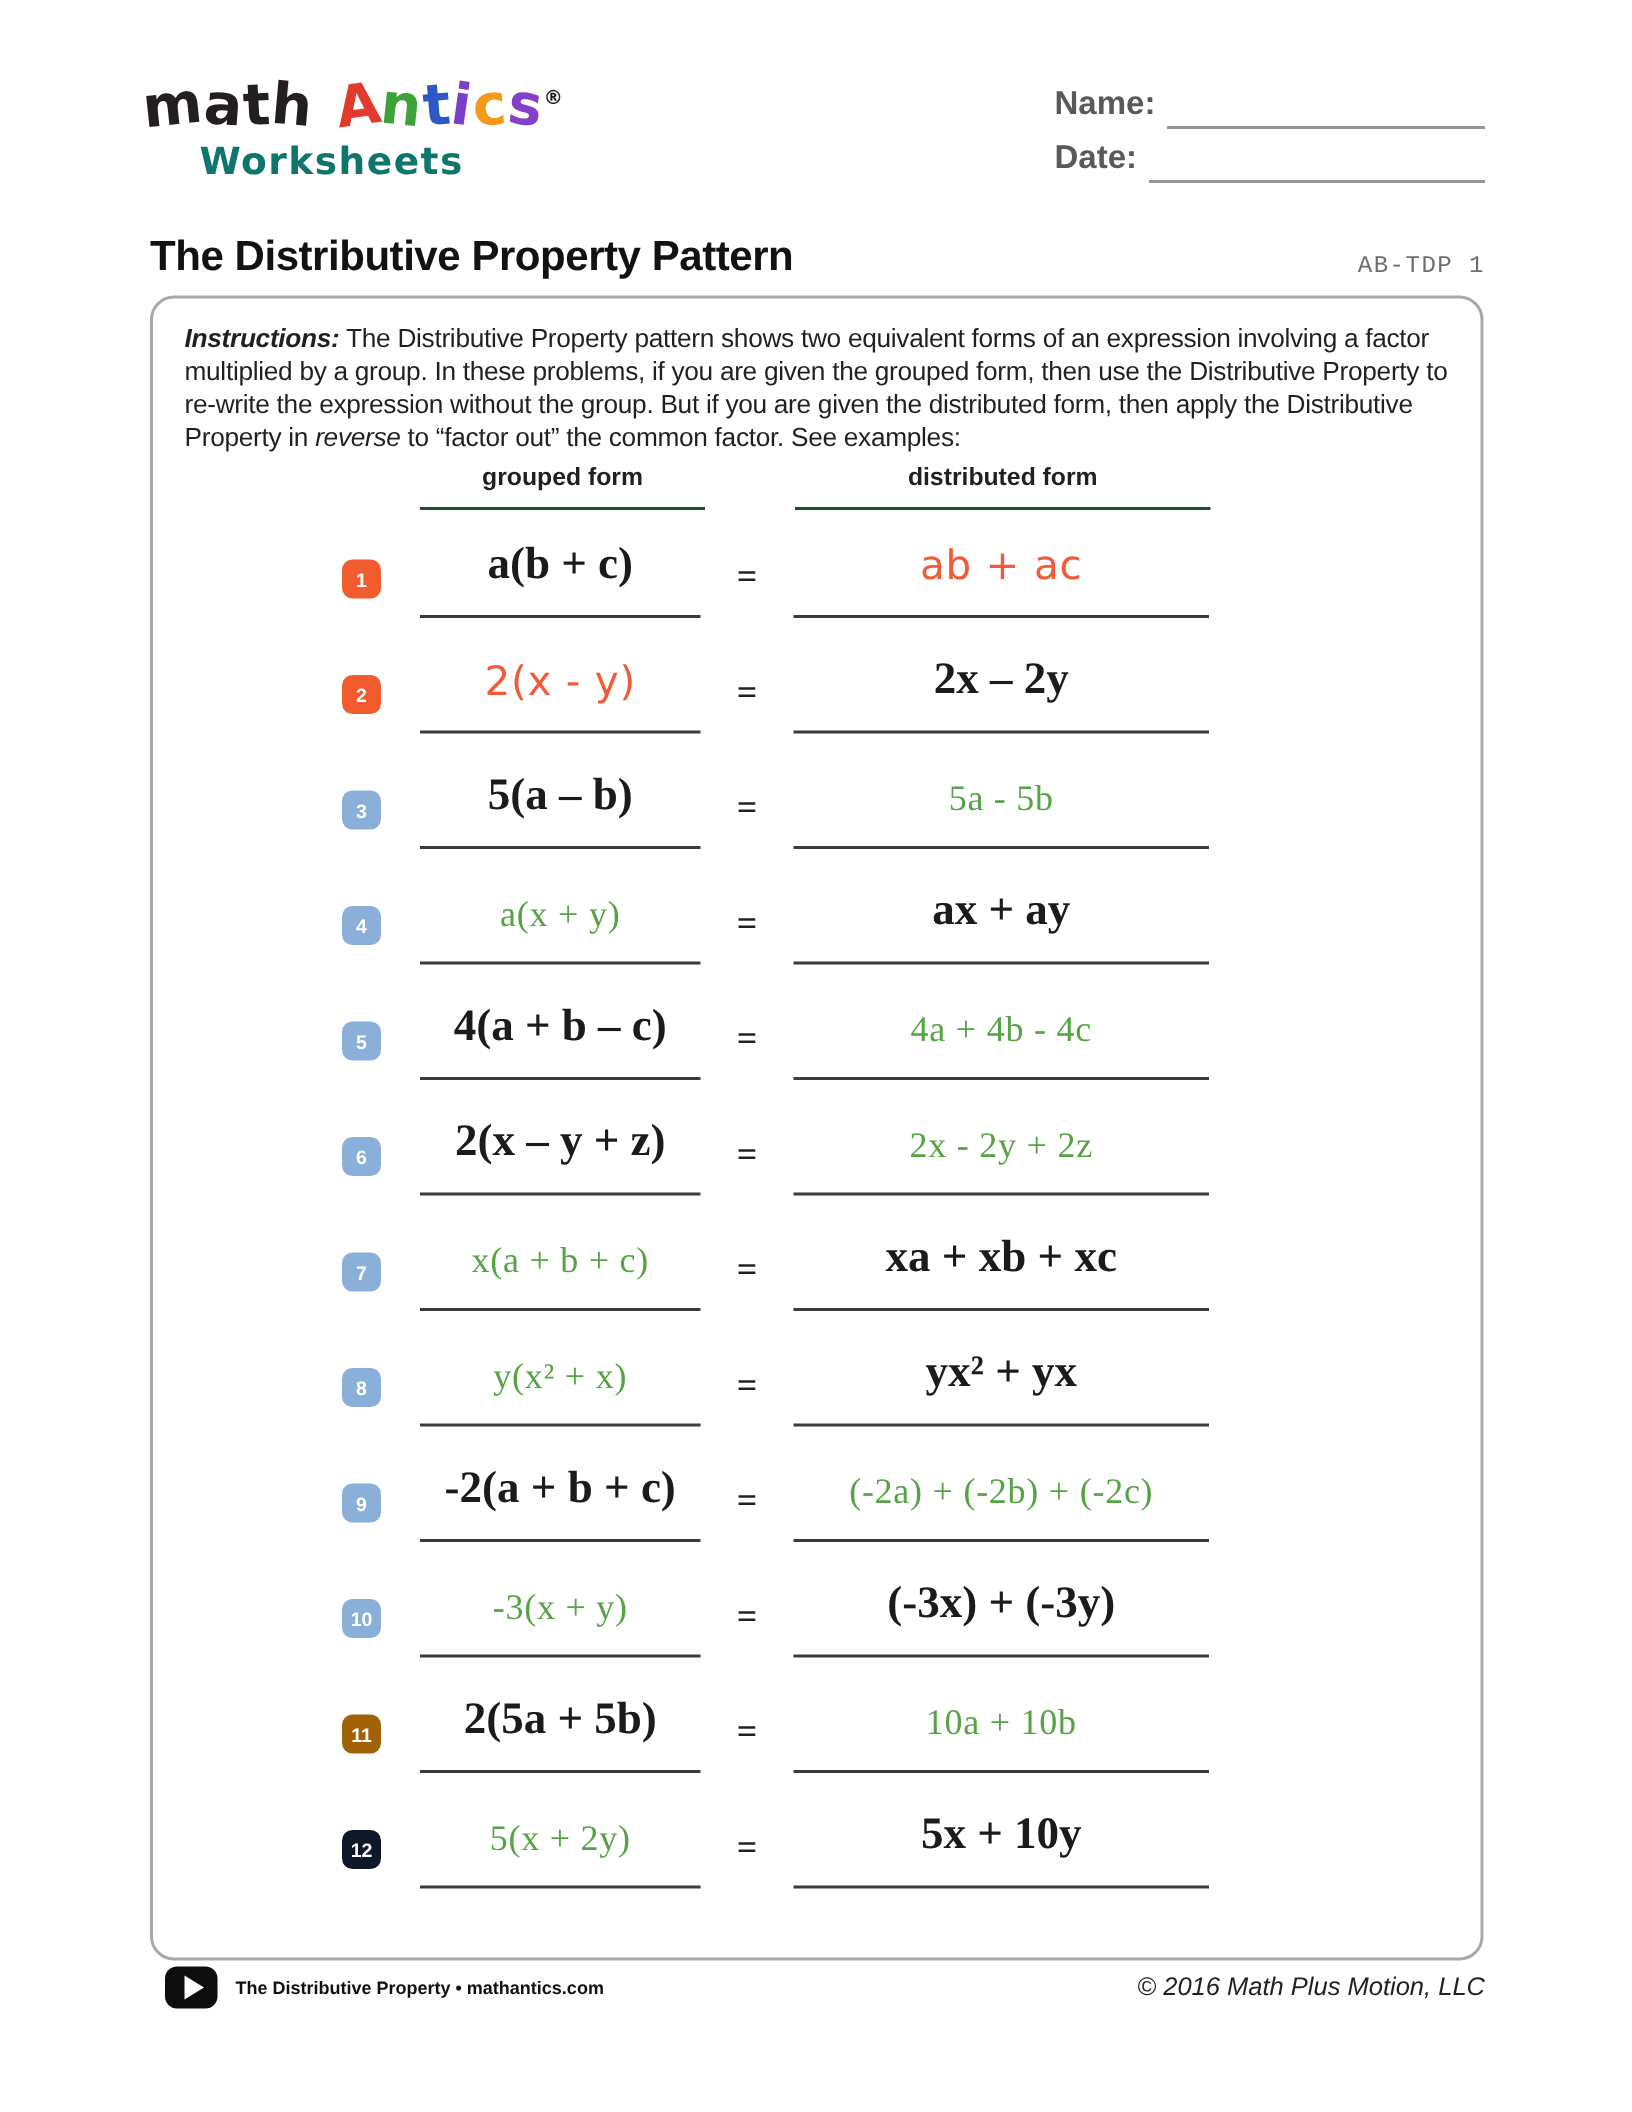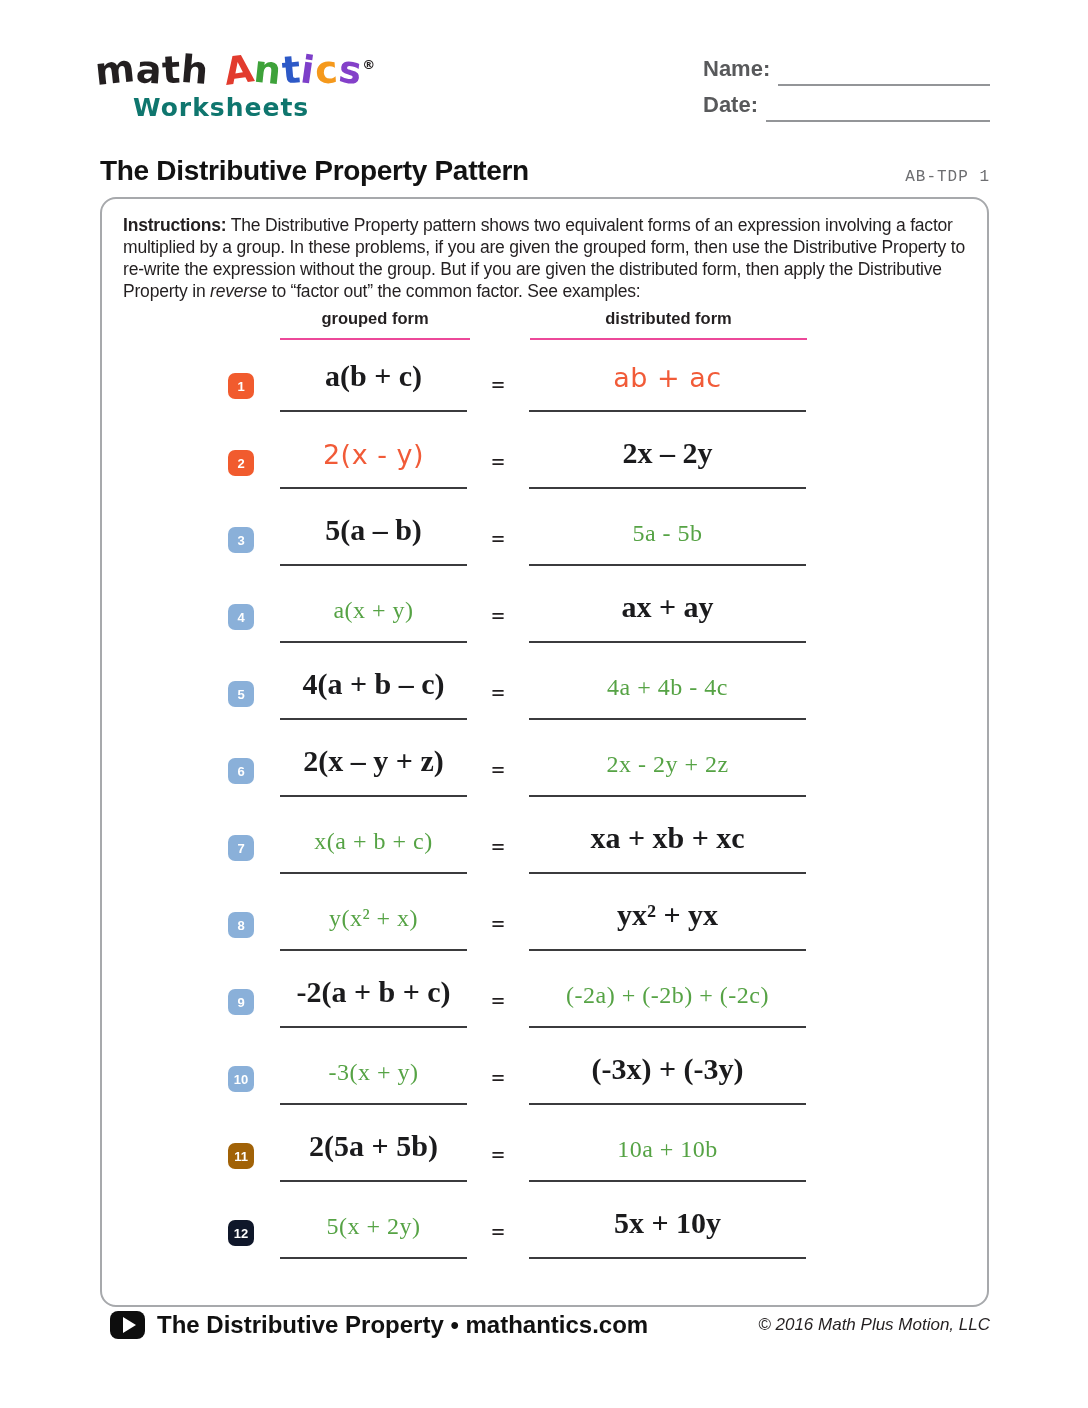--- a/index.html
+++ b/index.html
@@ -23,25 +23,25 @@
   .field-label { font-weight:bold; font-size:22px; color:#58595b; padding-right:8px; }
   .field-line { flex:1; border-bottom:2px solid #939598; height:30px; }
 
   
   .page-title { position:absolute; left:100px; top:155px; font-size:28px; font-weight:bold; color:#121212; letter-spacing:-0.3px; }
   .doc-code { position:absolute; right:98px; top:168px; font-family:"Liberation Mono", monospace; font-size:16px; color:#6d6e71; letter-spacing:1px; }
 
   
   .main-box { position:absolute; left:100px; top:197px; width:889px; height:1110px; border:2px solid #a7a9ac; border-radius:16px; background:#fff; }
   .instructions { margin:15px 21px 0 21px; font-size:17.5px; line-height:22px; color:#231f20; letter-spacing:-0.2px; }
-  .instructions b { font-weight:bold; }
+  .instructions b { font-weight:bold;font-style:italic; }
   .instructions em { font-style:italic;text-align:center; }
 
   
-  .col-header { position:absolute; top:110px; height:31px; text-align:center; font-weight:bold; font-size:16.5px; color:#231f20; border-bottom:2px solid #ec4899; }
+  .col-header { position:absolute; top:110px; height:31px; text-align:center; font-weight:bold; font-size:16.5px; color:#231f20; border-bottom:2px solid #14532d; }
   .col-header.grouped { left:178px; width:190px; }
   .col-header.distributed { left:428px; width:277px; }
 
   
   .rows { position:absolute; top:136px; left:0; right:0; }
   .row { height:77px; display:grid; grid-template-columns:26px 26px 187px 62px 277px; padding-left:126px; align-items:end; }
   .badge {
     width:26px; height:26px; border-radius:7px; margin-bottom:13px;
     color:#fff; font-weight:bold; font-size:13px;
     display:flex; align-items:center; justify-content:center;
@@ -50,21 +50,21 @@
   .eq { text-align:center; font-weight:bold; font-size:24px; color:#231f20; margin-bottom:13px; font-family:"Liberation Serif", serif; }
   .expr.print { font-family:"Liberation Serif", serif; font-weight:600; font-size:30px; color:#1b1b1d; }
   .expr.hand-orange { font-family:"DejaVu Sans", sans-serif; font-size:27px; color:#f15b38; letter-spacing:0.5px; }
   .expr.hand-green  { font-family:Liberation Serif, serif; font-size:24px; color:#56a345; letter-spacing:0.5px; }
 
   
   .footer { position:absolute; left:110px; right:98px; top:1311px; display:flex; justify-content:space-between; align-items:center; }
   .footer-left { display:flex; align-items:center; gap:12px; }
   .play-icon { width:35px; height:28px; background:#0d0d0d; border-radius:8px; display:flex; align-items:center; justify-content:center; }
   .play-tri { width:0; height:0; border-left:13px solid #fff; border-top:8px solid transparent; border-bottom:8px solid transparent; margin-left:3px; }
-  .footer-title { font-weight:bold; font-size:24px; color:#111; }
+  .footer-title { font-weight:bold; font-size:12px; color:#111; }
   .footer-copy { font-style:italic; font-size:17px; color:#231f20; }
 </style>
 </head>
 <body>
 
 <div class="logo">
   <div class="logo-line1"><span id="logo-letters"><span style="color: rgb(35, 31, 32); transform: rotate(-6deg);">m</span><span style="color: rgb(35, 31, 32); transform: rotate(4deg);">a</span><span style="color: rgb(35, 31, 32); transform: rotate(-3deg);">t</span><span style="color: rgb(35, 31, 32); transform: rotate(5deg);">h</span><span style="color: rgb(35, 31, 32); transform: rotate(0deg); width: 14px;"> </span><span style="color: rgb(226, 59, 46); transform: rotate(-8deg);">A</span><span style="color: rgb(62, 162, 58); transform: rotate(6deg);">n</span><span style="color: rgb(45, 89, 199); transform: rotate(-5deg);">t</span><span style="color: rgb(125, 63, 201); transform: rotate(8deg);">i</span><span style="color: rgb(245, 153, 28); transform: rotate(-4deg);">c</span><span style="color: rgb(132, 64, 201); transform: rotate(7deg);">s</span></span><span class="logo-reg">®</span></div>
   <div class="logo-sub">Worksheets</div>
 </div>
 

